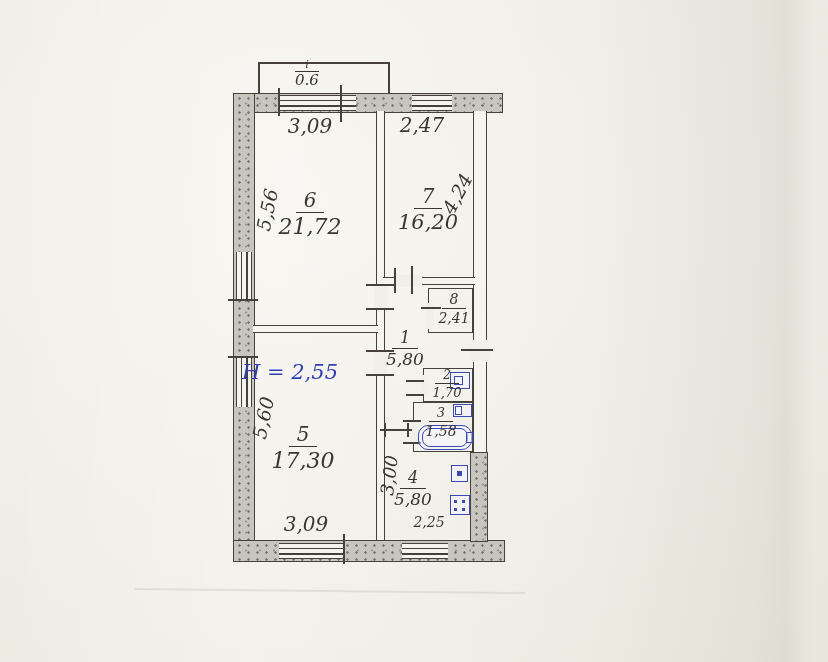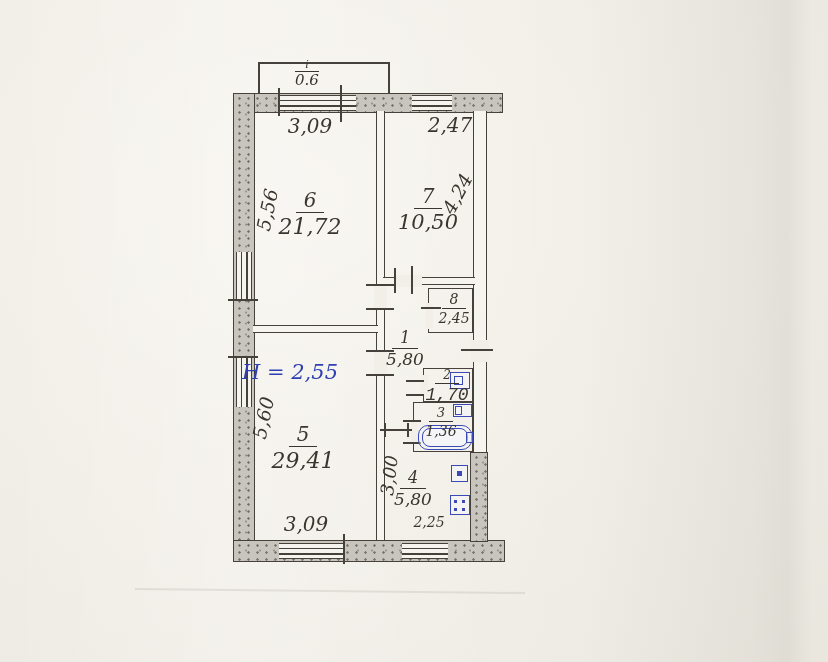--- a/index.html
+++ b/index.html
@@ -151,51 +151,51 @@
   <div class="abs bl-fill" style="left:462px;top:500px;width:3px;height:3px;"></div>
   <div class="abs bl-fill" style="left:454px;top:508px;width:3px;height:3px;"></div>
   <div class="abs bl-fill" style="left:462px;top:508px;width:3px;height:3px;"></div>
 
   <div class="lbl fr" style="left:268px;top:190px;width:84px;font-size:20px;">
     <span class="num">6</span>
     <span class="ar" style="font-size:22px;">21,72</span>
   </div>
   <div class="lbl fr" style="left:386px;top:186px;width:84px;font-size:20px;">
     <span class="num">7</span>
-    <span class="ar" style="font-size:21px;">10,50</span>
+    <span class="ar" style="font-size:21px;">16,20</span>
   </div>
   <div class="lbl fr" style="left:430px;top:292px;width:48px;font-size:14px;">
     <span class="num">8</span>
-    <span class="ar" style="font-size:14px;">2,45</span>
+    <span class="ar" style="font-size:14px;">2,41</span>
   </div>
   <div class="lbl fr" style="left:377px;top:330px;width:56px;font-size:16px;">
     <span class="num">1</span>
     <span class="ar" style="font-size:17px;">5,80</span>
   </div>
   <div class="lbl fr" style="left:423px;top:369px;width:48px;font-size:12px;z-index:5;">
     <span class="num">2</span>
-    <span class="ar" style="font-size:18px;font-family:Liberation Mono, monospace;">1,70</span>
+    <span class="ar" style="font-size:13px;">1,70</span>
   </div>
   <div class="lbl fr" style="left:415px;top:406px;width:52px;font-size:13px;z-index:5;">
     <span class="num">3</span>
-    <span class="ar" style="font-size:14px;">1,36</span>
+    <span class="ar" style="font-size:14px;">1,58</span>
   </div>
   <div class="lbl fr" style="left:385px;top:470px;width:56px;font-size:16px;">
     <span class="num">4</span>
     <span class="ar" style="font-size:17px;">5,80</span>
   </div>
   <div class="lbl fr" style="left:261px;top:424px;width:84px;font-size:20px;">
     <span class="num">5</span>
-    <span class="ar" style="font-size:22px;">29,41</span>
+    <span class="ar" style="font-size:22px;">17,30</span>
   </div>
 
   <div class="lbl blue" style="left:240px;top:361px;width:100px;font-size:21px;">H = 2,55</div>
 
   <div class="lbl" style="left:268px;top:116px;width:84px;font-size:20px;">3,09</div>
-  <div class="lbl" style="left:414px;top:115px;width:72px;font-size:20px;">2,47</div>
+  <div class="lbl" style="left:386px;top:115px;width:72px;font-size:20px;">2,47</div>
   <div class="lbl" style="left:264px;top:514px;width:84px;font-size:20px;">3,09</div>
   <div class="lbl" style="left:392px;top:515px;width:74px;font-size:14px;">2,25</div>
   <div class="lbl" style="left:238px;top:200px;width:60px;font-size:19px;transform:rotate(-78deg);">5,56</div>
   <div class="lbl" style="left:234px;top:408px;width:60px;font-size:19px;transform:rotate(-78deg);">5,60</div>
   <div class="lbl" style="left:427px;top:184px;width:62px;font-size:19px;transform:rotate(-62deg);">4,24</div>
   <div class="lbl" style="left:360px;top:466px;width:60px;font-size:18px;transform:rotate(-83deg);">3,00</div>
 
   <div class="abs shadowline" style="left:135px;top:590px;width:390px;height:2px;transform:rotate(.6deg);"></div>
 </div>
 

